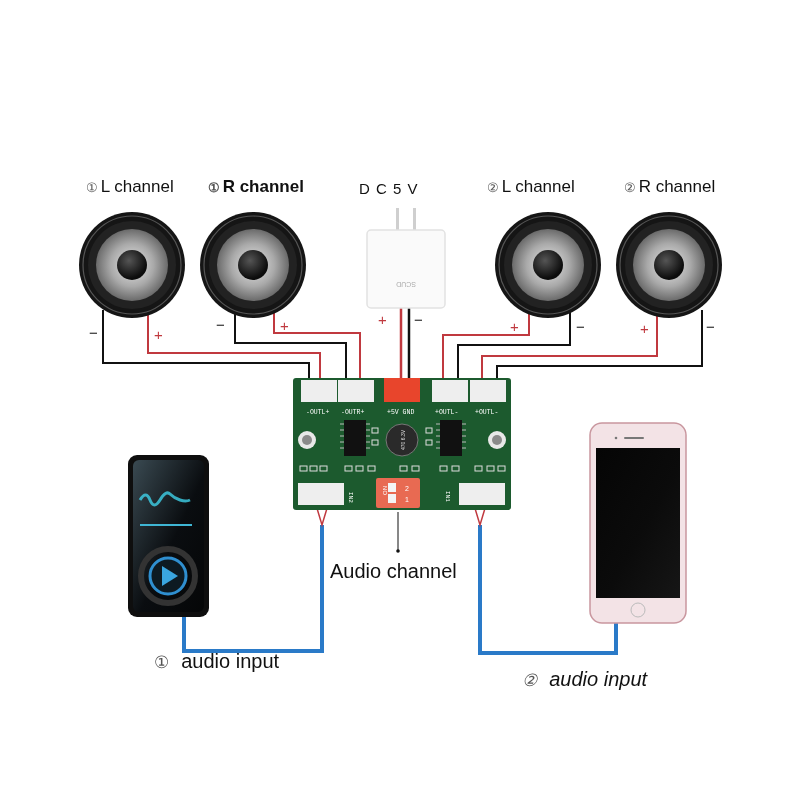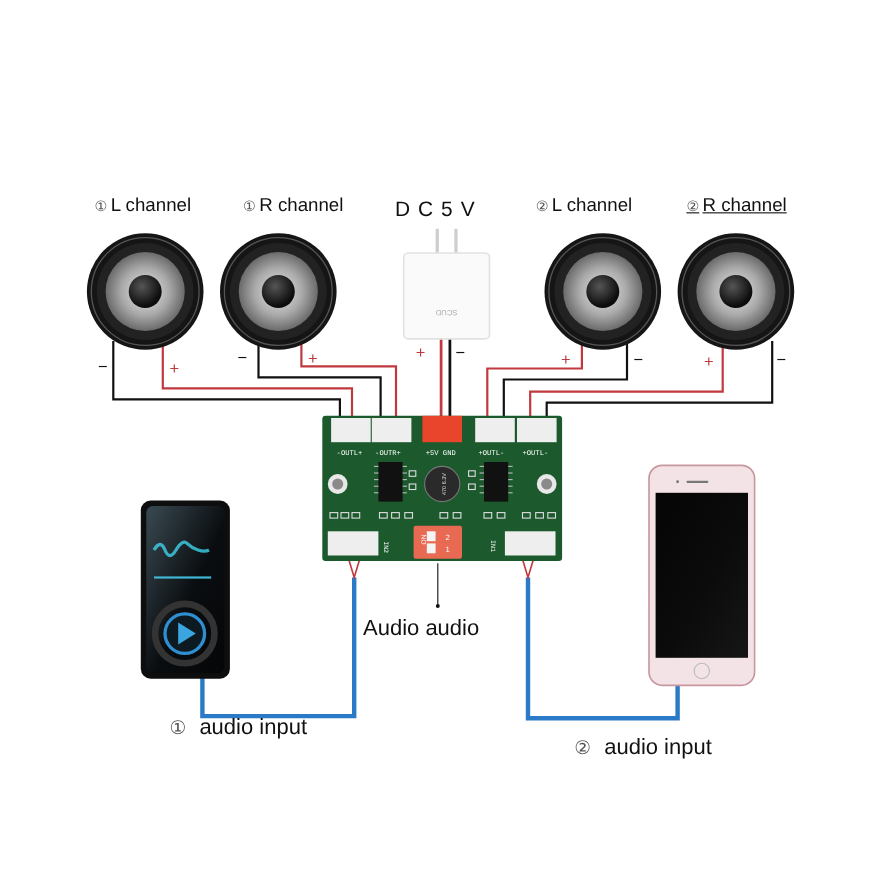--- a/index.html
+++ b/index.html
@@ -217,29 +217,29 @@
     <rect x="624" y="437" width="20" height="2" rx="1" fill="#777"></rect>
     <circle cx="616" cy="438" r="1.3" fill="#777"></circle>
     <rect x="596" y="448" width="84" height="150" fill="url(#phoneScreen)"></rect>
     <circle cx="638" cy="610" r="7" fill="none" stroke="#bbb" stroke-width="1"></circle>
   </g>
 </svg>
 
 <div class="lbl ch" style="left:86px;">
   <span class="circ">①</span><span>L channel</span>
 </div>
-<div class="lbl ch" style="left:221px;">
+<div class="lbl ch" style="left:208px;font-weight:bold;">
   <span class="circ">①</span><span>R channel</span>
 </div>
-<div class="lbl" style="left:359px; top:180px; font-size:19px; letter-spacing:1px;">D C 5 V</div>
+<div class="lbl" style="left:359px; top:180px; font-size:15px; letter-spacing:1px;">D C 5 V</div>
 <div class="lbl ch" style="left:487px;">
   <span class="circ">②</span><span>L channel</span>
 </div>
-<div class="lbl ch" style="left:624px;text-decoration:underline;">
+<div class="lbl ch" style="left:624px;">
   <span class="circ">②</span><span>R channel</span>
 </div>
-<div class="lbl big" style="left:330px; top:560px;">Audio audio</div>
+<div class="lbl big" style="left:330px; top:560px;">Audio channel</div>
 <div class="lbl big" style="left:154px; top:650px;">
   <span class="circ" style="font-size:17px; margin-right:12px;">①</span><span>audio input</span>
 </div>
-<div class="lbl big" style="left:522px; top:668px;">
+<div class="lbl big" style="left:522px; top:668px;font-style:italic;">
   <span class="circ" style="font-size:17px; margin-right:12px;">②</span><span>audio input</span>
 </div>
 
 </body></html>

